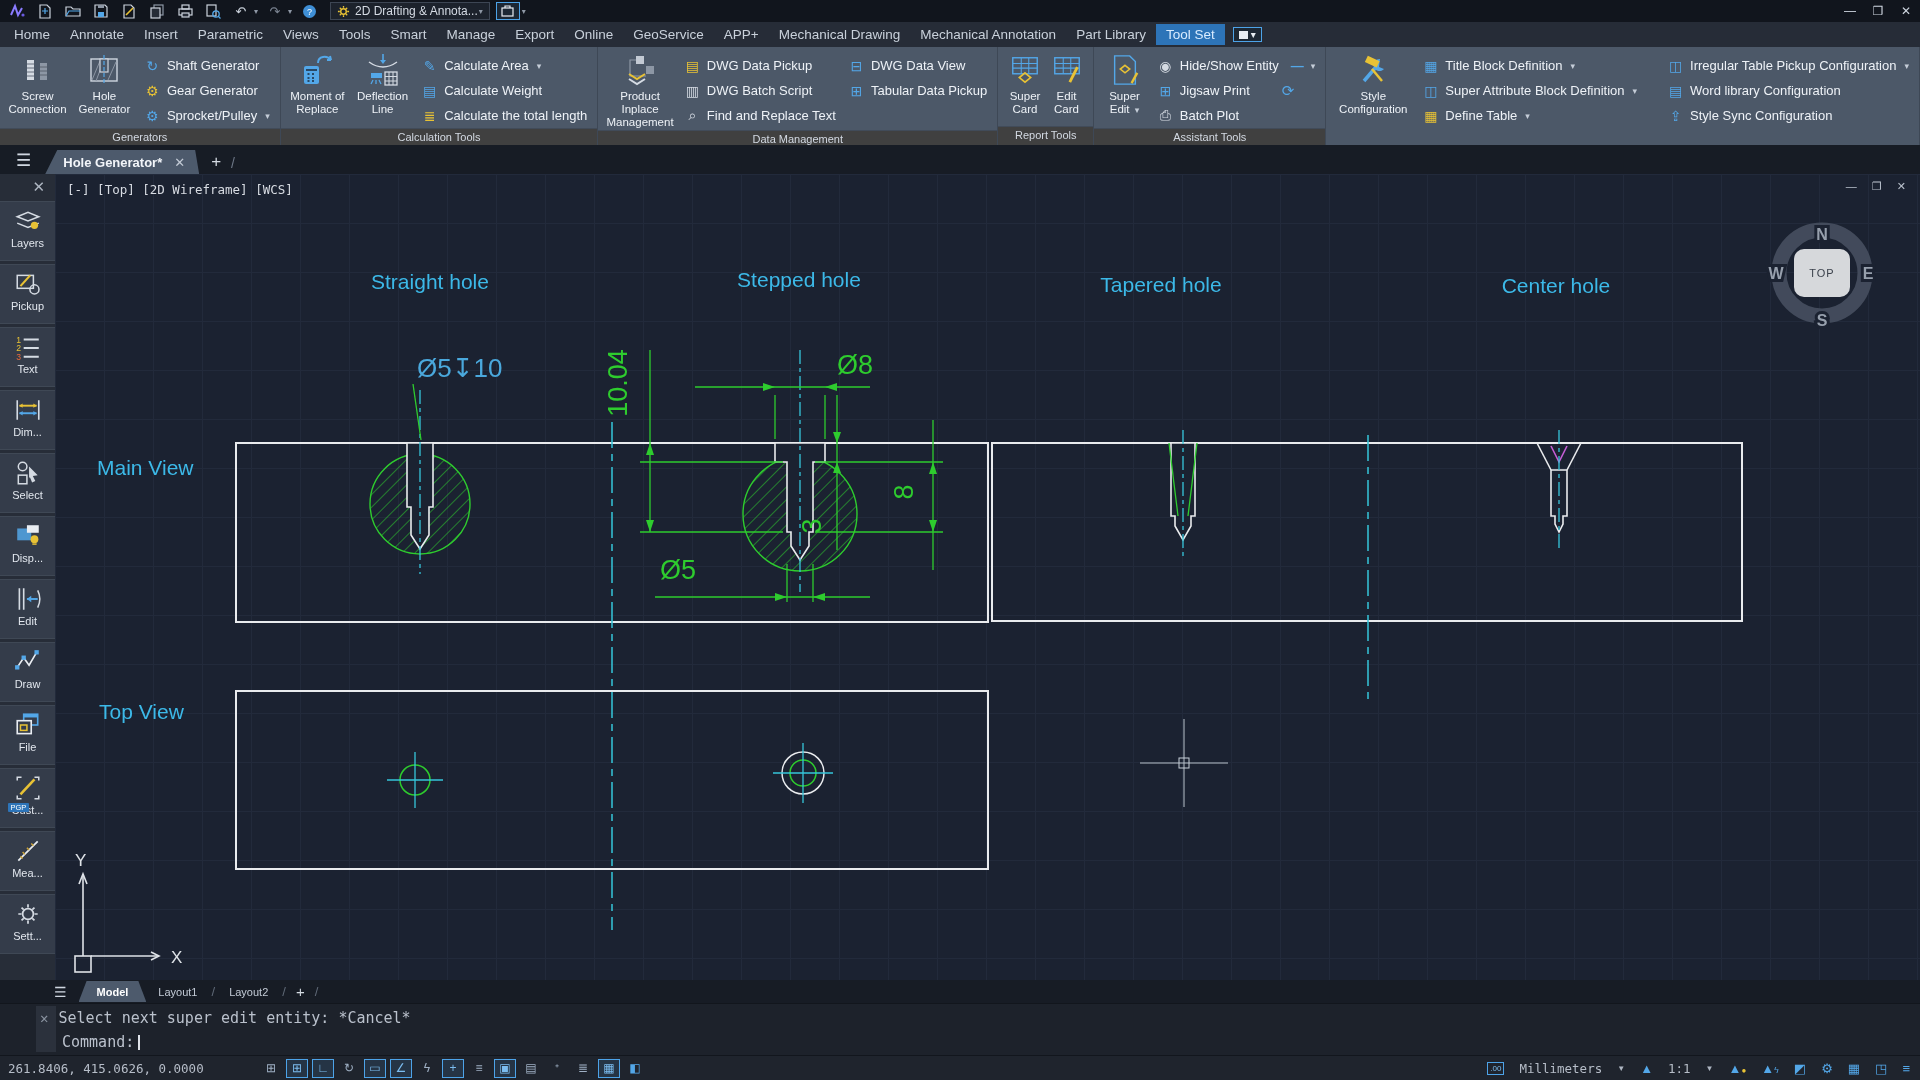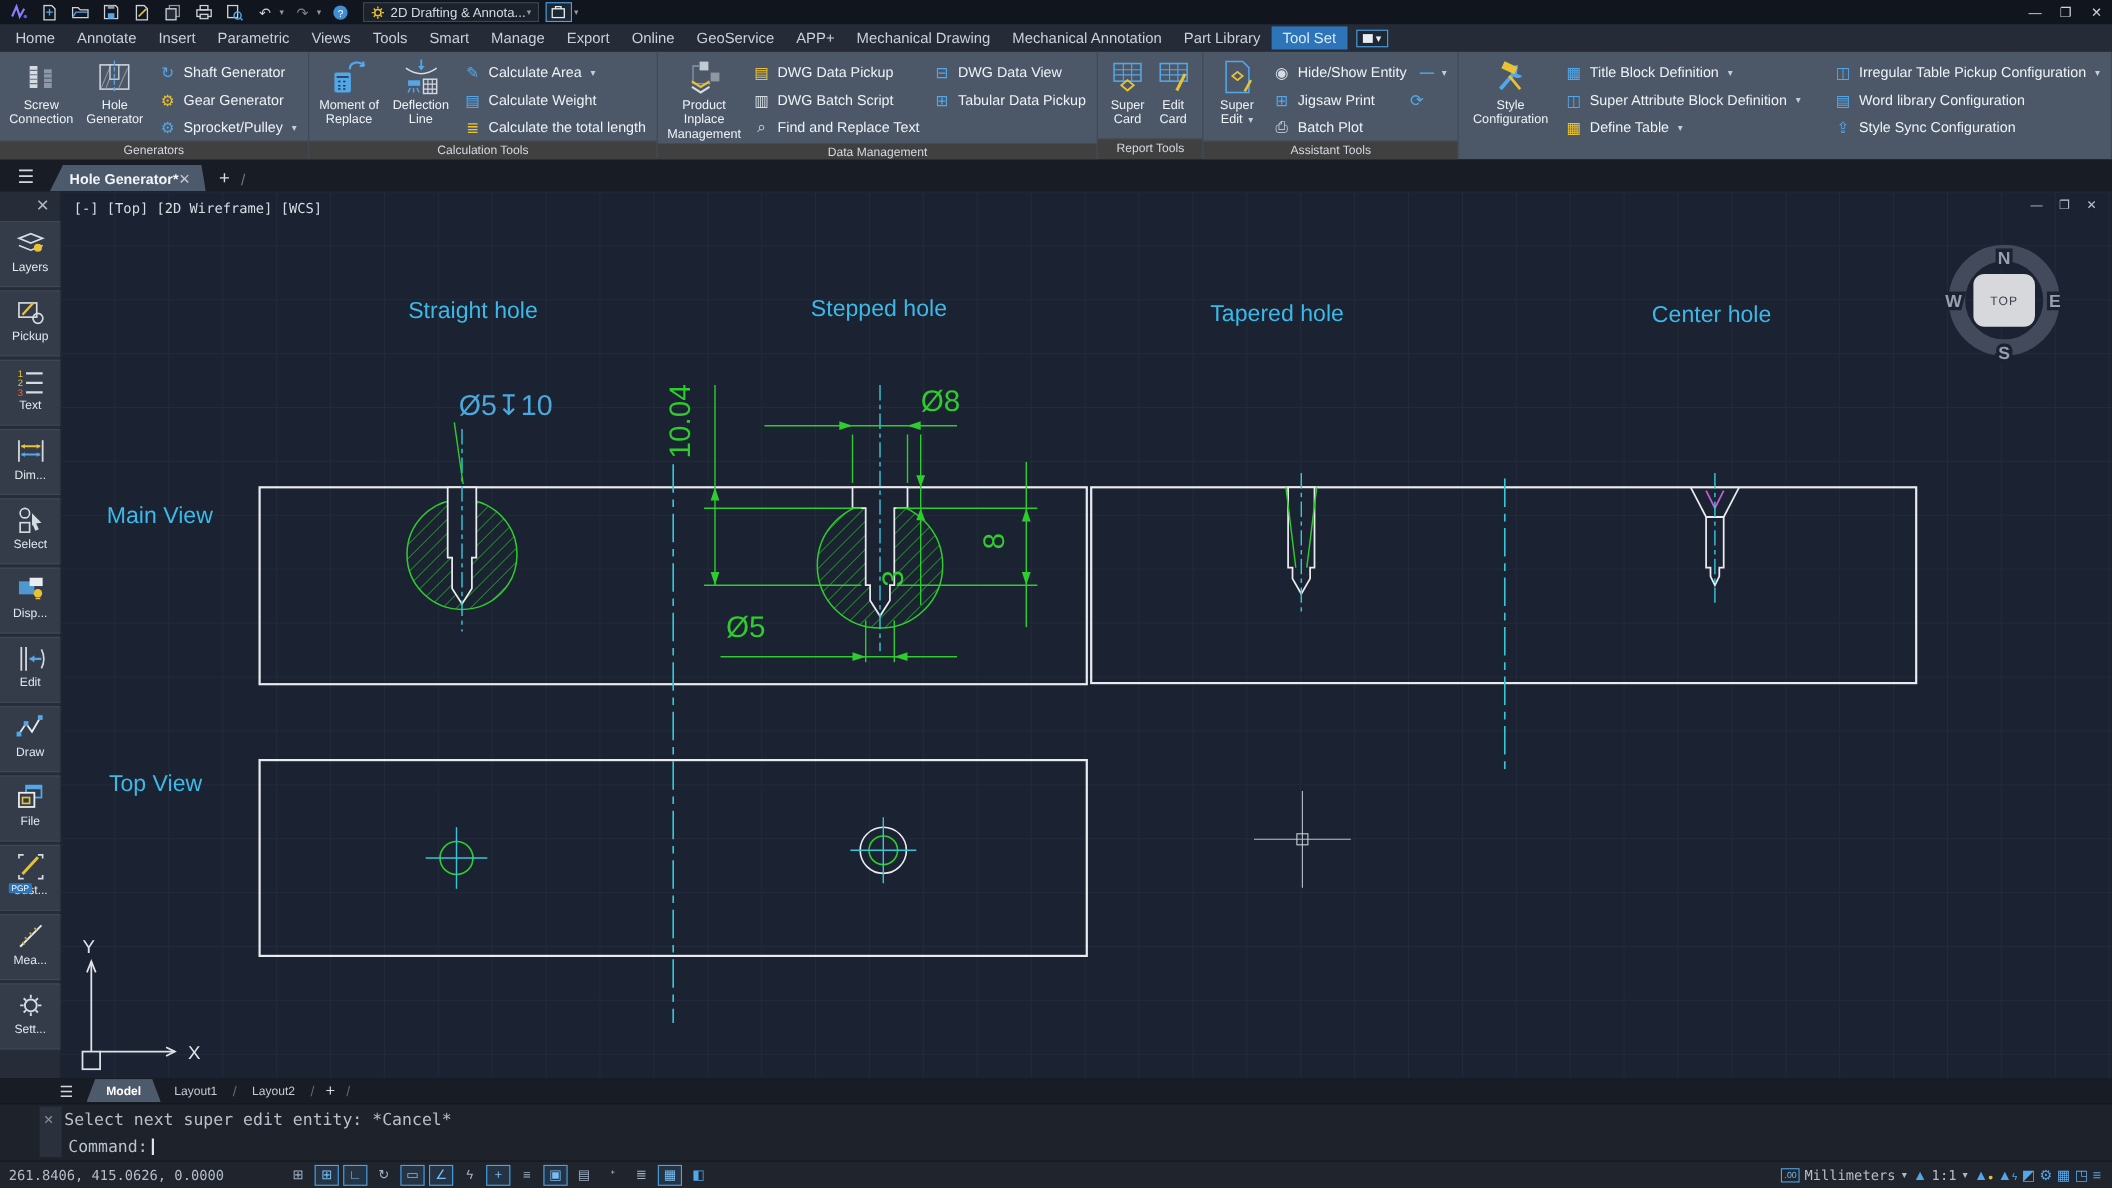--- a/index.html
+++ b/index.html
@@ -34,21 +34,21 @@
   .rcol { display:flex; flex-direction:column; justify-content:flex-start; padding-top:3px; }
   .ri { display:flex; align-items:center; gap:6px; height:25px; font-size:13px; color:#eef2f7; white-space:nowrap; padding:0 4px; }
   .ric { width:17px; text-align:center; font-size:14px; }
   .c-blue { color:#53a7e8; } .c-yel { color:#e8c235; } .c-wht { color:#d5dbe3; }
   .caret { color:#c5cdd8; font-size:9px; margin-left:2px; }
   .dash-swatch { color:#53a7e8; font-weight:bold; margin-left:6px; letter-spacing:-1px; }
 
   
   #docbar { height:29px; background:#171c25; display:flex; align-items:flex-end; flex:0 0 29px; }
   .burger { color:#cfd6e0; font-size:17px; padding:0 14px 3px 16px; }
-  .doc-tab { background:#4d5a6c; color:#f2f5f9; font-size:13px; font-weight:bold; height:24px; display:flex; align-items:center; gap:0; padding:0 14px 0 18px; clip-path:polygon(12px 0, calc(100% - 4px) 0, 100% 100%, 0 100%); }
+  .doc-tab { background:#4d5a6c; color:#f2f5f9; font-size:13px; font-weight:bold; height:24px; display:flex; align-items:center; gap:12px; padding:0 14px 0 18px; clip-path:polygon(12px 0, calc(100% - 4px) 0, 100% 100%, 0 100%); }
   .doc-tab .close-x { color:#c3cbd6; font-weight:normal; font-size:13px; }
   .doc-plus { color:#d5dbe3; font-size:17px; padding:0 10px 2px 12px; }
   .doc-slash { color:#6d7787; font-size:14px; padding-bottom:3px; }
 
   
   #main { flex:1 1 auto; display:flex; min-height:0; }
   #sidebar { width:55px; background:#272d38; display:flex; flex-direction:column; align-items:center; flex:0 0 55px; }
   .sb-close { color:#aeb6c2; font-size:15px; align-self:flex-end; padding:4px 10px 2px 0; }
   .sb-item { width:58px; height:60px; margin:3px 0 0 0; background:#343c4a; border:1px solid #3f4855; display:flex; flex-direction:column; align-items:center; justify-content:flex-start; padding-top:5px; position:relative; }
   .sb-item .lbl { font-size:11px; color:#e2e7ee; margin-top:2px; white-space:nowrap; }
@@ -77,21 +77,21 @@
   .cmd-text { color:#bac1cc; font-size:15px; }
   .cmd-row2 { position:absolute; left:62px; top:29px; display:flex; align-items:center; }
   .cmd-cursor { display:inline-block; width:1.5px; height:15px; background:#dfe3ea; margin-left:4px; }
 
   
   #status { height:25px; background:#1f242d; display:flex; align-items:center; flex:0 0 25px; border-top:1px solid #12161d; }
   #coords { color:#b6bdc8; font-size:12.5px; font-family:"DejaVu Sans Mono", monospace; padding-left:8px; width:260px; }
   .st-icons { display:flex; gap:4px; align-items:center; }
   .st-ic { width:22px; height:19px; display:flex; align-items:center; justify-content:center; font-size:12px; color:#9fb0c4; }
   .st-ic.boxed { border:1px solid #4da3e8; background:rgba(77,163,232,.13); color:#7cbdf0; }
-  .st-right { margin-left:auto; display:flex; align-items:center; gap:4px; padding-right:10px;text-align:right; }
+  .st-right { margin-left:auto; display:flex; align-items:center; gap:15px; padding-right:10px;text-align:right; }
   .st-units-box { border:1px solid #4da3e8; color:#7cbdf0; font-size:8px; padding:1px 2px; }
   .st-txt { color:#b6bdc8; font-size:12.5px; font-family:"DejaVu Sans Mono", monospace; }
   .st-caret { color:#aeb6c2; font-size:8px; }
   .st-blue { color:#53a7e8; font-size:13px; }
 </style>
 </head>
 <body>
 
 <div id="app">
 

